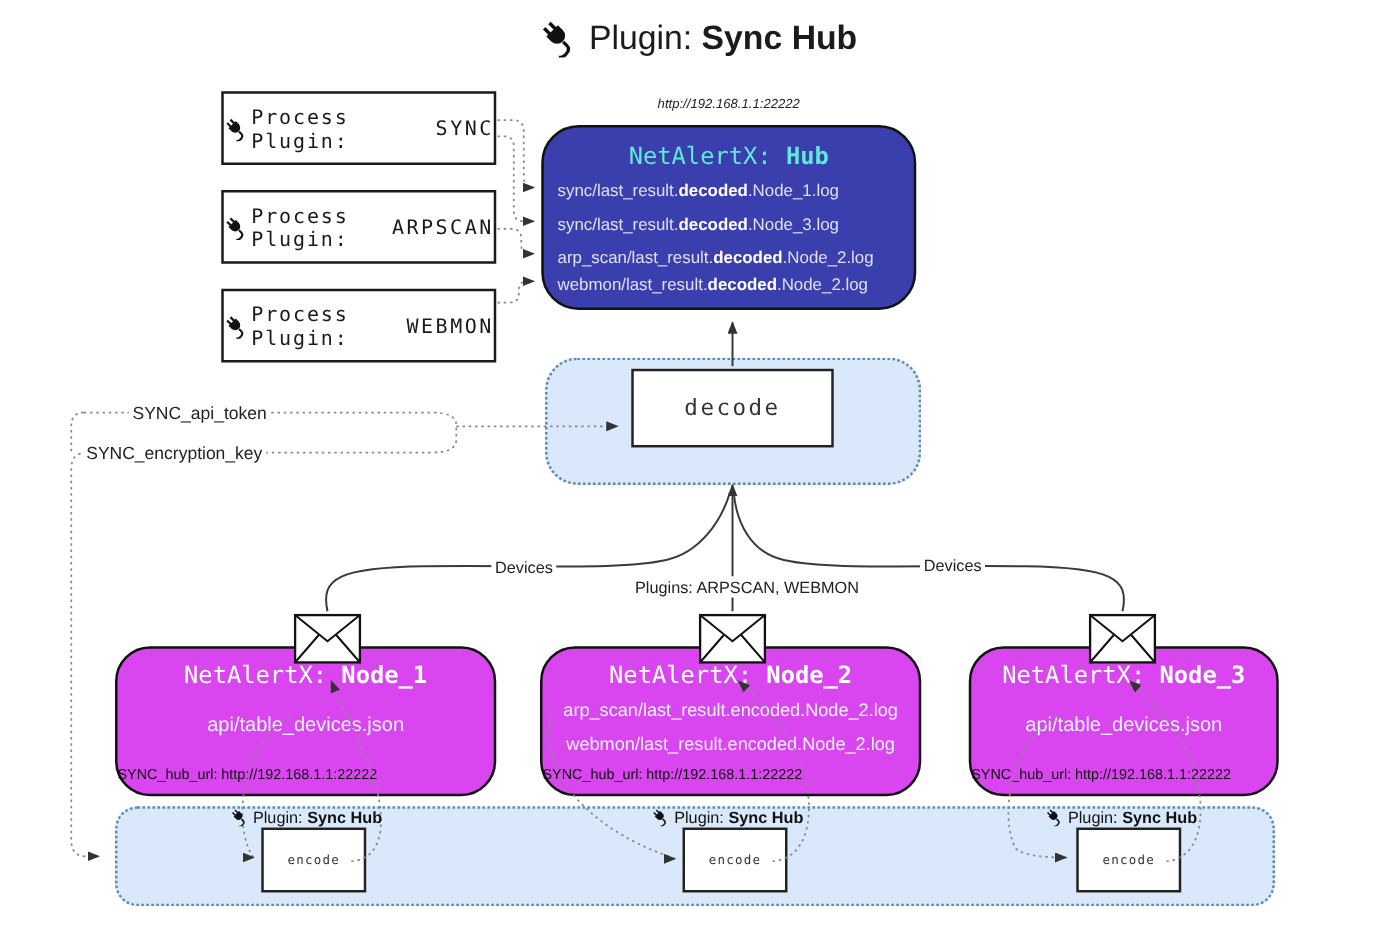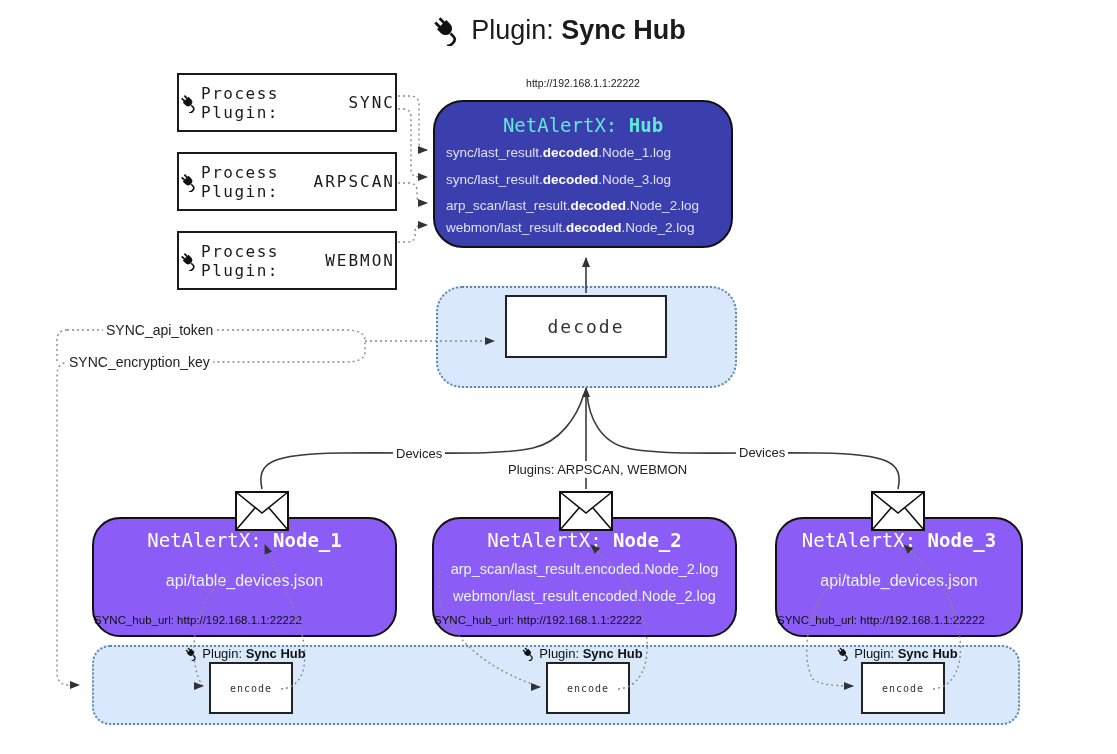--- a/index.html
+++ b/index.html
@@ -11,42 +11,42 @@
   .wires .dot   { fill:none; stroke:#8a8a8a; stroke-width:1.4; stroke-dasharray:2 3; }
 
   .band { position:absolute; background:#d9e9fb; border:2px dotted #5d88ab; z-index:1; }
   .decode-band { left:436px; top:286px; width:301px; height:102px; border-radius:26px; }
   .bottom-band { left:92px; top:645px; width:928px; height:80px; border-radius:18px; }
 
   .title { position:absolute; left:0; top:14px; width:1117px; display:flex; justify-content:center; align-items:center; gap:8px; z-index:4; }
   .title .t-text { font-size:27px; color:#1b1b1b; }
   .title b { font-weight:700; }
 
-  .url-label { position:absolute; left:433px; top:77px; width:300px; text-align:center; font-size:10.5px; color:#222; z-index:4; }
+  .url-label { position:absolute; left:433px; top:77px; width:300px; text-align:center; font-size:10.5px; color:#222; z-index:4;font-style:italic; }
 
   .pbox { position:absolute; left:177px; width:220px; height:59px; background:#fff; border:2px solid #1a1a1a; z-index:2;
           display:flex; flex-direction:row; justify-content:center; align-items:center; }
   .pbox .l1 { display:flex; align-items:center; gap:2px; font-family:"DejaVu Sans Mono", monospace; font-size:16px; letter-spacing:1.5px; color:#1a1a1a; }
   .pbox .l2 { font-family:"DejaVu Sans Mono", monospace; font-size:16px; letter-spacing:2px; color:#1a1a1a; }
 
   .hub { position:absolute; left:433px; top:100px; width:300px; height:148px; background:#3b3fae; border:2.5px solid #111;
          border-radius:30px; z-index:2; }
   .hub-title { position:absolute; left:0; top:12px; width:100%; text-align:center; font-family:"DejaVu Sans Mono", monospace;
                font-size:19px; color:#5eead4; }
   .hub-log { position:absolute; left:11px; font-size:13.5px; color:#dfe0f2; white-space:nowrap; }
   .hub-log b { color:#fff; font-weight:700; }
 
   .decode-box, .encode-box { position:absolute; background:#fff; border:2px solid #222; z-index:2;
          display:flex; align-items:center; justify-content:center; font-family:"DejaVu Sans Mono", monospace; color:#333; }
   .decode-box { left:505px; top:295px; width:162px; height:63px; font-size:18px; letter-spacing:2px; }
   .encode-box { top:662px; width:84px; height:52px; font-size:10px; letter-spacing:1px; }
 
   .lbl { position:absolute; background:#fff; color:#222; font-size:13px; z-index:4; padding:1px 3px; white-space:nowrap; }
 
-  .node { position:absolute; top:517px; height:120px; background:#8b5cf6; border:2.5px solid #111; border-radius:28px; z-index:2; }
+  .node { position:absolute; top:517px; height:120px; background:#d946ef; border:2.5px solid #111; border-radius:28px; z-index:2; }
   .node-title { position:absolute; left:0; top:10px; width:100%; text-align:center; font-family:"DejaVu Sans Mono", monospace;
                 font-size:19px; color:#fff; white-space:nowrap; }
   .node-file { position:absolute; left:0; width:100%; text-align:center; font-size:14.5px; color:#e9f3fd; white-space:nowrap; }
   .node-foot { position:absolute; left:0; bottom:9px; width:100%; text-align:left; font-size:11.5px; color:#101010; z-index:4; }
 
   .envelope { position:absolute; top:491px; z-index:5; line-height:0; }
 
   .enc-label { position:absolute; top:646px; width:160px; display:flex; justify-content:center; align-items:center; gap:3px;
                font-size:13px; color:#111; z-index:4; }
   .enc-label b { font-weight:700; }

